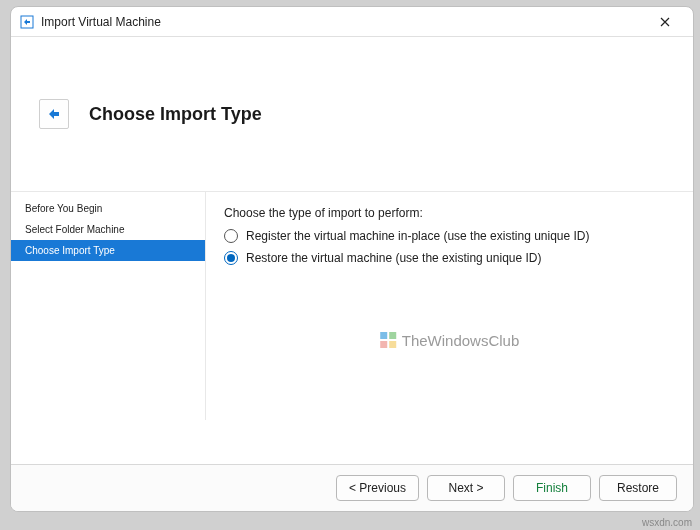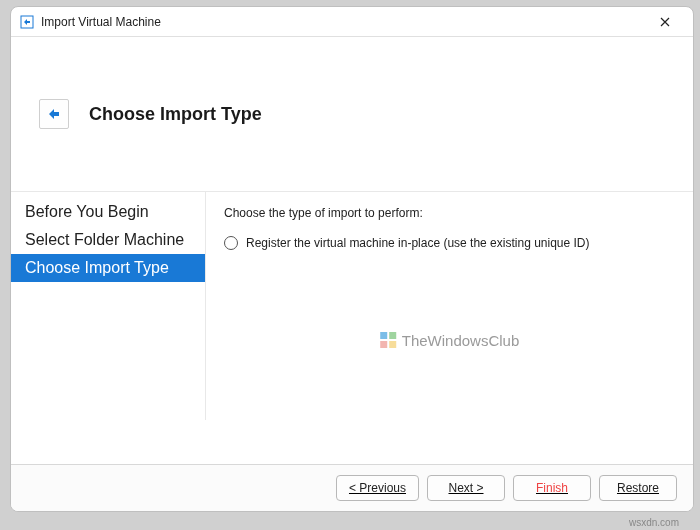--- a/index.html
+++ b/index.html
@@ -80,38 +80,38 @@
       border-top: 1px solid #e8e8e8;
       overflow: hidden;
     }
     .sidebar {
       width: 195px;
       border-right: 1px solid #e8e8e8;
       padding-top: 6px;
     }
     .step {
       padding: 5px 2px 5px 14px;
-      font-size: 16px;
+      font-size: 10px;
       color: #222;
       cursor: pointer;
       white-space: nowrap;
     }
     .step.active {
       background: #1979d6;
       color: #ffffff;
     }
     .content {
       flex: 1;
       padding: 14px 18px;
       position: relative;
     }
     .instruction {
       font-size: 12px;
       color: #222;
-      margin-bottom: 12px;
+      margin-bottom: 5px;
     }
     .radio-row {
       display: flex;
       align-items: flex-start;
       gap: 8px;
       padding: 4px 0;
       font-size: 12px;
       color: #222;
       cursor: pointer;
     }
@@ -154,44 +154,43 @@
       width: 7px;
       height: 7px;
     }
     .button-bar {
       border-top: 1px solid #d8d8d8;
       padding: 10px 16px;
       display: flex;
       justify-content: flex-end;
       gap: 8px;
       background: #fbfbfb;
-      text-decoration: underline;
     }
     .btn {
       min-width: 78px;
       height: 26px;
       border: 1px solid #b8b8b8;
       border-radius: 4px;
       background: #fdfdfd;
       font-size: 12px;
       color: #222;
       padding: 0 12px;
       cursor: pointer;
       display: flex;
       align-items: center;
       justify-content: center;
     }
     .btn.disabled {
-      color: #ef4444;
+      color: #15803d;
       cursor: default;
       background: #fdfdfd;
     }
     .footer-credit {
       position: absolute;
-      right: 21px;
+      right: 8px;
       bottom: 2px;
       font-size: 10px;
       color: #888;
       margin-top: 40px;
     }
   </style>
 </head>
 <body>
 
 <div class="window">
@@ -227,20 +226,26 @@
       <div class="step active">Choose Import Type</div>
     </div>
 
     <div class="content">
       <div class="instruction">Choose the type of import to perform:</div>
 
       <label class="radio-row">
         <span class="radio-outer"></span>
         <span>Register the virtual machine in-place (use the existing unique ID)</span>
       </label>
+      <label class="radio-row selected">
+        <span class="radio-outer">
+            <span class="radio-inner"></span>
+          </span>
+        <span>Restore the virtual machine (use the existing unique ID)</span>
+      </label>
 
       <div class="watermark">
         <span class="wm-square">
           <span style="left:0;top:0;background:#7bbde8"></span>
           <span style="right:0;top:0;background:#9fd49f"></span>
           <span style="left:0;bottom:0;background:#f2b5b0"></span>
           <span style="right:0;bottom:0;background:#f7dd9a"></span>
         </span>
         <span>TheWindowsClub</span>
       </div>

